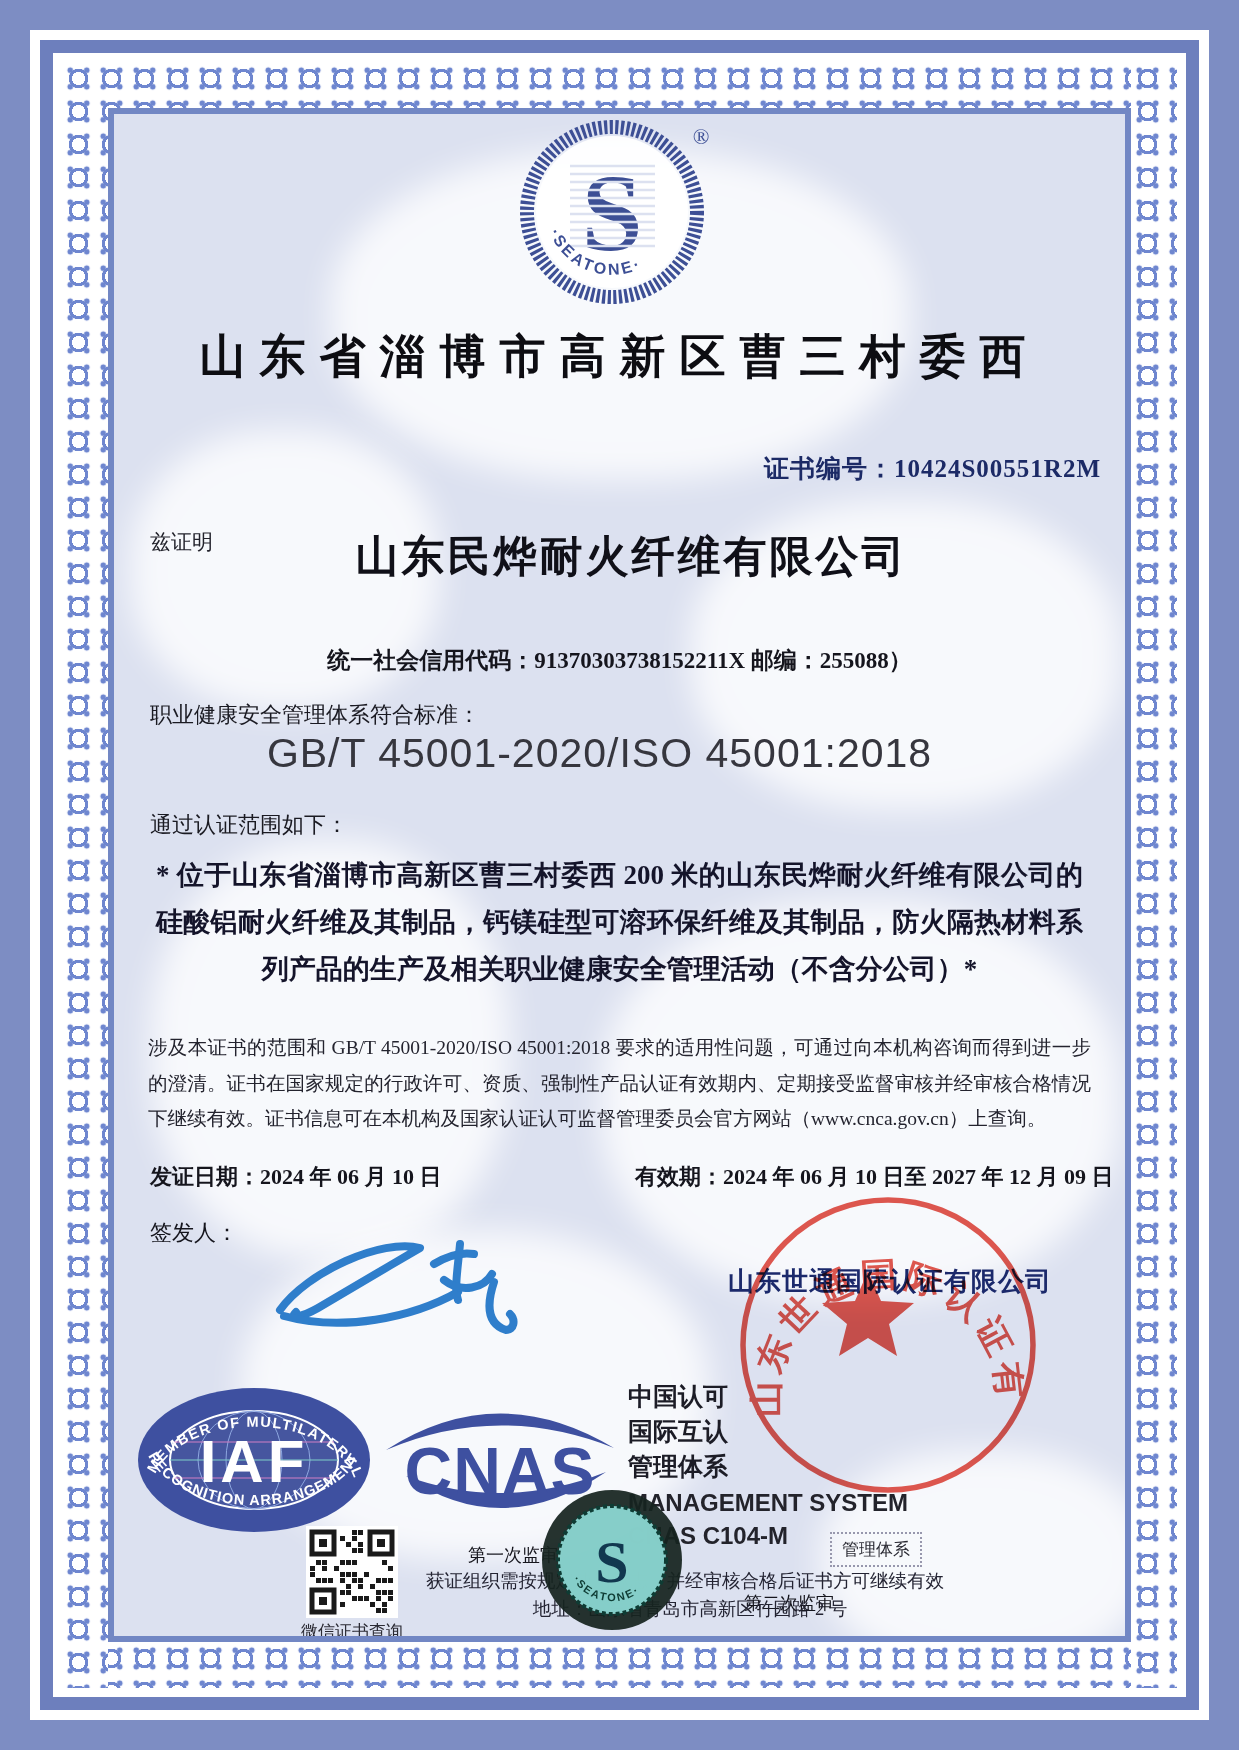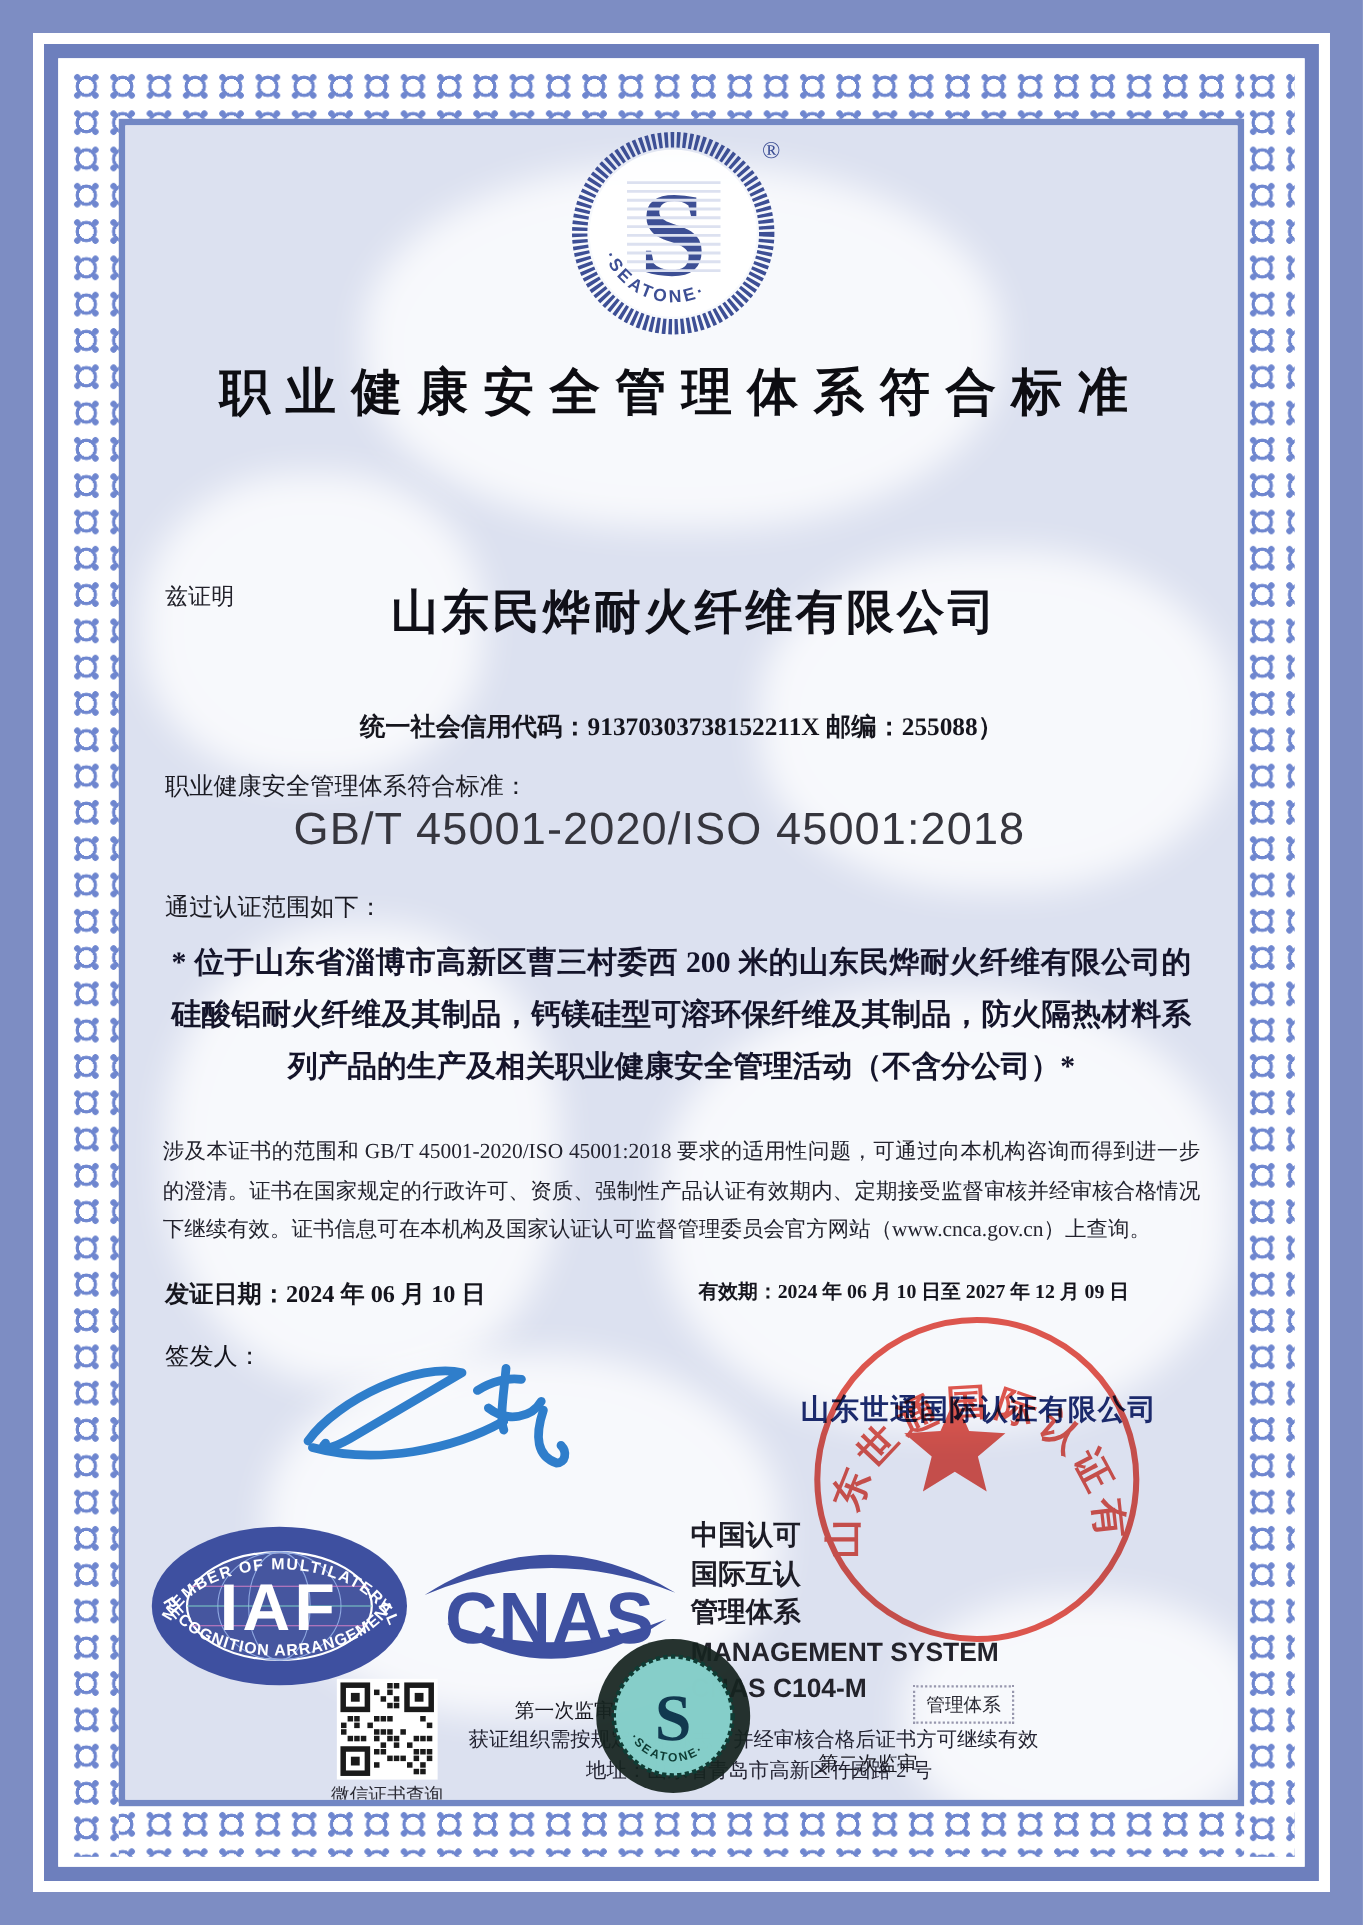--- a/index.html
+++ b/index.html
@@ -35,21 +35,21 @@
   .addr1{top:600px;} .addr2{top:645px;}
   .stdlabel{left:150px;top:700px;font-size:22px;color:#1a1a22;}
   .standard{left:0;right:40px;top:730px;text-align:center;font-size:41px;color:#36363e;
             font-family:"Liberation Sans","DejaVu Sans",sans-serif;letter-spacing:1px;}
   .scopelabel{left:150px;top:810px;font-size:22px;color:#1a1a22;}
   .scope{left:156px;right:156px;top:852px;font-size:27px;font-weight:bold;line-height:47px;
          color:#14142a;text-align:justify;text-align-last:center;}
   .legal{left:148px;right:148px;top:1030px;font-size:19.5px;line-height:35.5px;color:#23232e;
          text-align:justify;}
   .issue{left:150px;top:1162px;font-size:22px;font-weight:600;}
-  .valid{left:635px;top:1162px;font-size:18px;font-weight:600;}
+  .valid{left:635px;top:1162px;font-size:22px;font-weight:600;}
   .signer{left:150px;top:1218px;font-size:22px;}
   .issuer{left:655px;top:1264px;width:470px;text-align:center;font-size:26px;font-weight:bold;
           color:#1b296b;letter-spacing:1px;}
   
   .cnasblock{left:628px;top:1379px;font-size:25px;line-height:35px;font-weight:600;color:#1c1c26;}
   .cnasblock .en{font-family:"Liberation Sans","DejaVu Sans",sans-serif;font-weight:bold;
                  font-size:24px;color:#23232b;line-height:29px;margin-top:4px;}
   
   .qrcaption{left:296px;top:1620px;width:112px;text-align:center;font-size:17px;color:#2a2a33;}
   .audit1{left:468px;top:1543px;font-size:18px;}
@@ -104,22 +104,25 @@
             <line x1="55" y1="120" x2="140" y2="120"></line>
           <line x1="55" y1="128" x2="140" y2="128"></line>
         </g>
         <path id="embArc" d="M 32 106 A 67 67 0 0 0 162 106" fill="none"></path>
         <text font-size="16" font-weight="bold" fill="#3d4f95" letter-spacing="3" font-family="Liberation Sans, DejaVu Sans, sans-serif">
           <textPath href="#embArc" startOffset="8">·SEATONE·</textPath>
         </text>
         <text x="186" y="26" text-anchor="middle" font-size="22" fill="#3d4f95">®</text>
       </svg>
 
-      <div class="abs title">职业健康安全管理体系符合标准</div>
-
+      <div class="abs title">山东省淄博市高新区曹三村委西</div>
+
+      <div class="abs certno">
+        <span>证书编号：</span><span>10424S00551R2M</span>
+      </div>
 
       <div class="abs ziz">兹证明</div>
       <div class="abs company">山东民烨耐火纤维有限公司</div>
       <div class="abs addr addr2">统一社会信用代码：91370303738152211X 邮编：255088）</div>
 
       <div class="abs stdlabel">职业健康安全管理体系符合标准：</div>
       <div class="abs standard">GB/T 45001-2020/ISO 45001:2018</div>
 
       <div class="abs scopelabel">通过认证范围如下：</div>
       <div class="abs scope">* 位于山东省淄博市高新区曹三村委西 200 米的山东民烨耐火纤维有限公司的硅酸铝耐火纤维及其制品，钙镁硅型可溶环保纤维及其制品，防火隔热材料系列产品的生产及相关职业健康安全管理活动（不含分公司）*</div>

